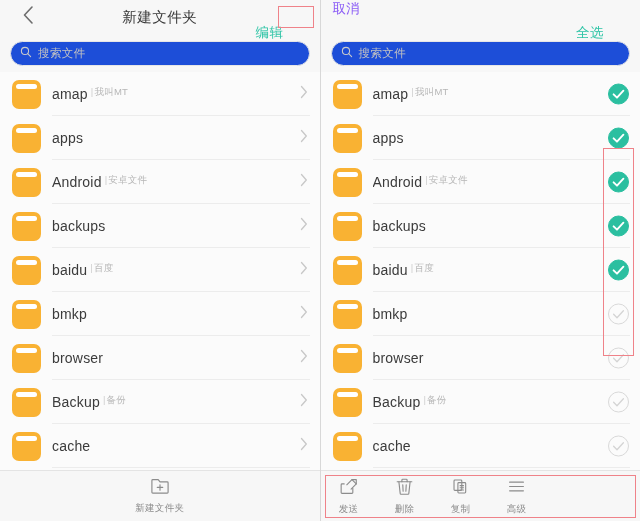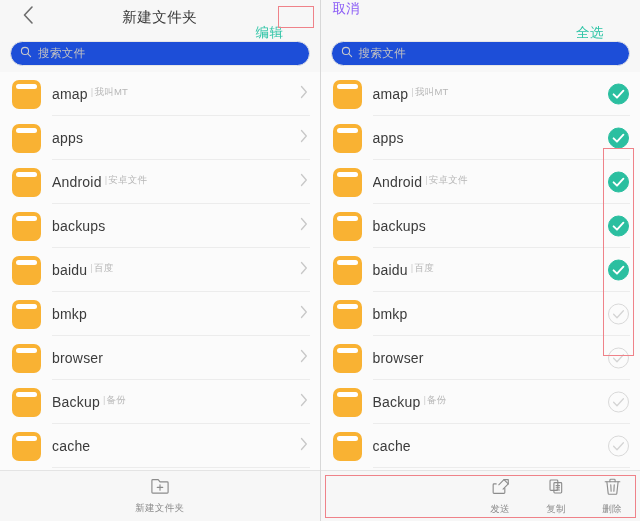--- a/index.html
+++ b/index.html
@@ -110,21 +110,21 @@
   .annot-checks{
     position:absolute;right:6px;top:76px;width:31px;height:208px;
     border:1.4px solid #ef8289;box-sizing:border-box;z-index:5;
     pointer-events:none;
   }
 
   
   .toolbar{
     flex:0 0 50px;height:50px;background:#f7f7f7;
     border-top:1px solid #e4e4e4;
-    display:flex;align-items:center;justify-content:flex-end;
+    display:flex;align-items:center;justify-content:flex-start;
     position:relative;
   }
   .toolbar.left-bar{justify-content:center;gap:84px;}
   .tb-item{
     display:flex;flex-direction:column;align-items:center;
     justify-content:center;gap:3px;width:56px;
   }
   .tb-label{font-size:9.5px;color:#8c8c8c;letter-spacing:.3px;}
   .annot-toolbar{
     position:absolute;left:4px;right:4px;top:4px;bottom:3px;
@@ -406,34 +406,42 @@
     <div class="tb-item">
           <span><svg width="19" height="19" viewBox="0 0 22 22">
               <path d="M6 8 H3.5 a1 1 0 0 0 -1 1 V18 a1 1 0 0 0 1 1 H15 a1 1 0 0 0 1 -1 V13" class="stroke"></path>
               <polyline points="9,9 15,3 20,3 20,8 14,14" class="stroke"></polyline>
               <line x1="15" y1="3" x2="20" y2="8" class="stroke"></line>
             </svg></span>
           <span class="tb-label">发送</span>
         </div>
         <div class="tb-item">
           <span><svg width="19" height="19" viewBox="0 0 22 22">
+              <path d="M4.5 5.5 L6 19 a1 1 0 0 0 1 1 H15 a1 1 0 0 0 1 -1 L17.5 5.5" class="stroke"></path>
+              <line x1="2.5" y1="5.5" x2="19.5" y2="5.5" class="stroke"></line>
+              <path d="M8 5.5 V3.6 a1 1 0 0 1 1 -1 H13 a1 1 0 0 1 1 1 V5.5" class="stroke"></path>
+              <line x1="9" y1="9" x2="9.4" y2="16.5" class="stroke"></line>
+              <line x1="13" y1="9" x2="12.6" y2="16.5" class="stroke"></line>
+            </svg></span>
+          <span class="tb-label">删除</span>
+        </div>
+        <div class="tb-item">
+          <span><svg width="19" height="19" viewBox="0 0 22 22">
               <rect x="3.5" y="3.5" width="9" height="12" rx="1" class="stroke"></rect>
               <rect x="8" y="6.5" width="9" height="12" rx="1" class="stroke"></rect>
               <line x1="10.5" y1="10" x2="14.5" y2="10" class="stroke"></line>
               <line x1="10.5" y1="12.5" x2="14.5" y2="12.5" class="stroke"></line>
               <line x1="10.5" y1="15" x2="14.5" y2="15" class="stroke"></line>
             </svg></span>
           <span class="tb-label">复制</span>
         </div>
         <div class="tb-item">
           <span><svg width="19" height="19" viewBox="0 0 22 22">
-              <path d="M4.5 5.5 L6 19 a1 1 0 0 0 1 1 H15 a1 1 0 0 0 1 -1 L17.5 5.5" class="stroke"></path>
-              <line x1="2.5" y1="5.5" x2="19.5" y2="5.5" class="stroke"></line>
-              <path d="M8 5.5 V3.6 a1 1 0 0 1 1 -1 H13 a1 1 0 0 1 1 1 V5.5" class="stroke"></path>
-              <line x1="9" y1="9" x2="9.4" y2="16.5" class="stroke"></line>
-              <line x1="13" y1="9" x2="12.6" y2="16.5" class="stroke"></line>
-            </svg></span>
-          <span class="tb-label">删除</span>
+              <line x1="3" y1="6" x2="19" y2="6" class="stroke"></line>
+              <line x1="3" y1="11" x2="19" y2="11" class="stroke"></line>
+              <line x1="3" y1="16" x2="19" y2="16" class="stroke"></line>
+            </svg></span>
+          <span class="tb-label">高级</span>
         </div>
       </div>
   </div>
 
 </div>
 
 </body></html>

